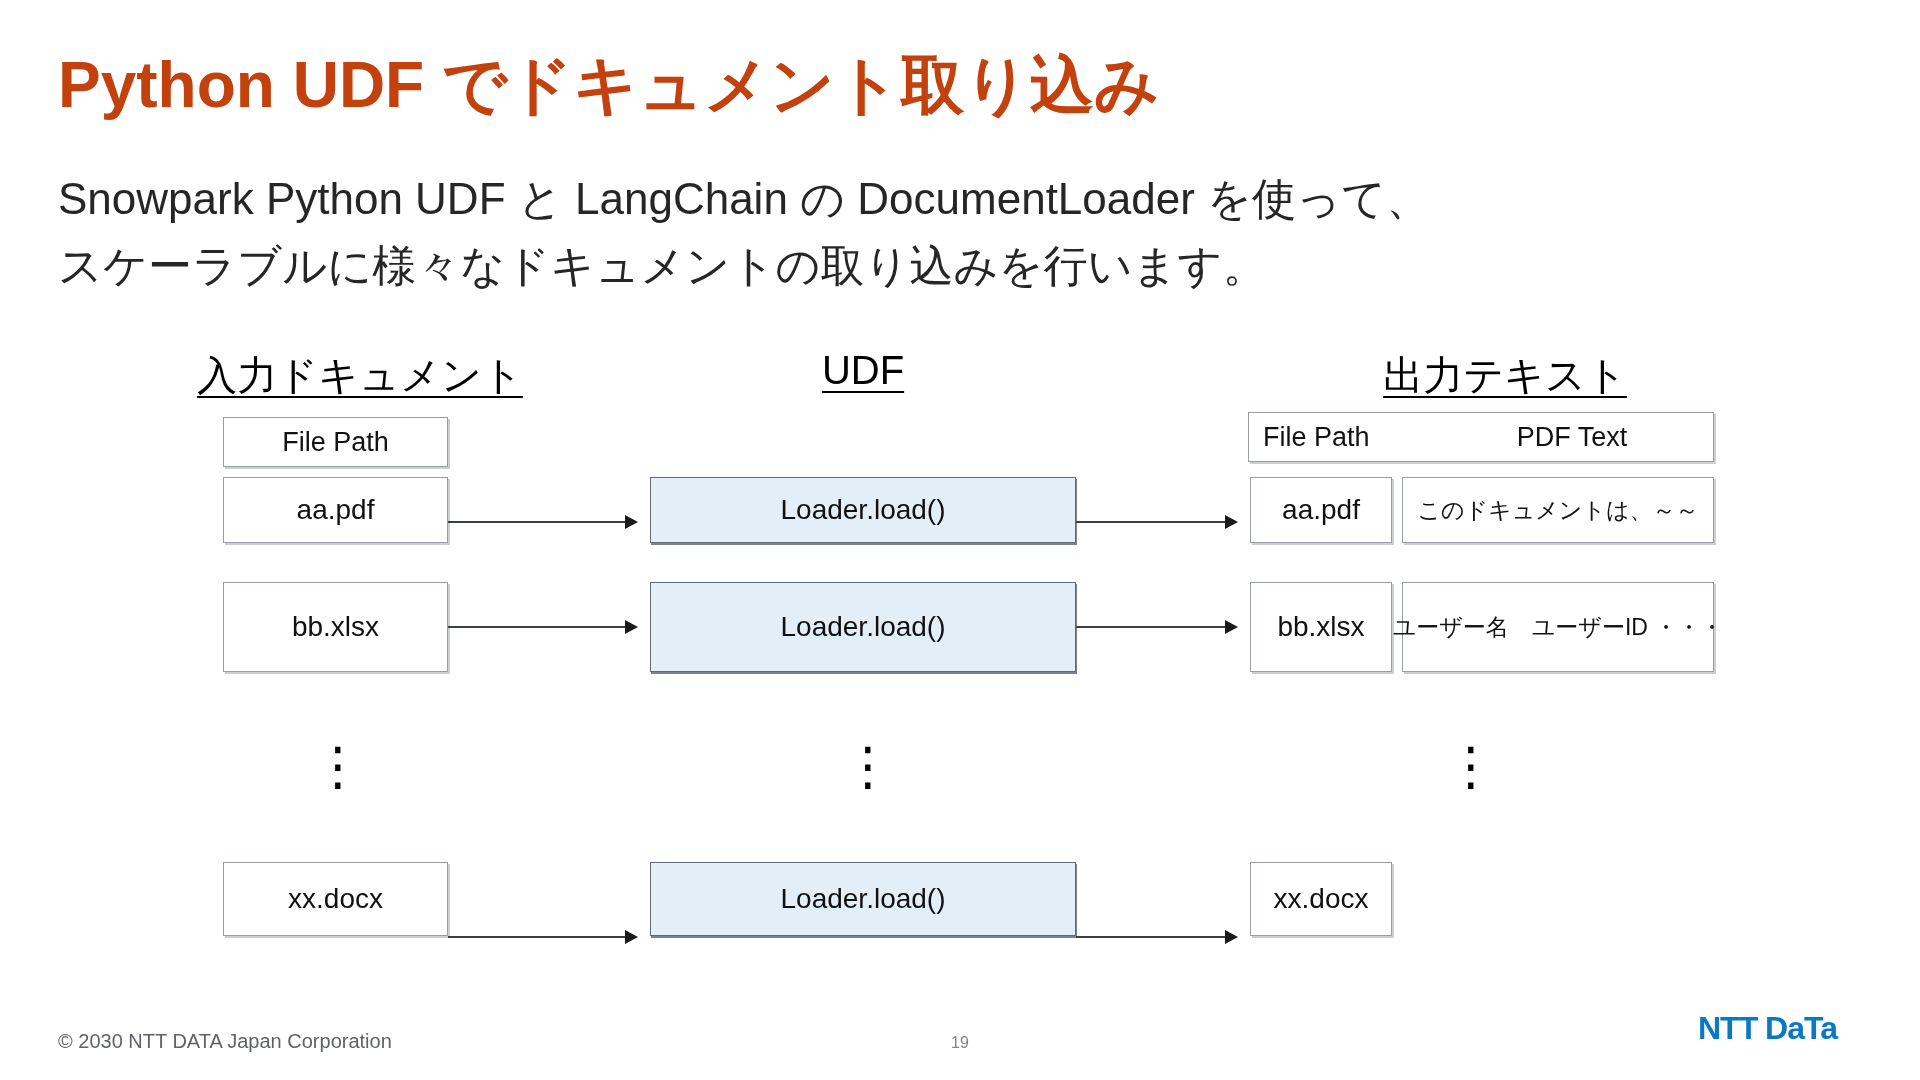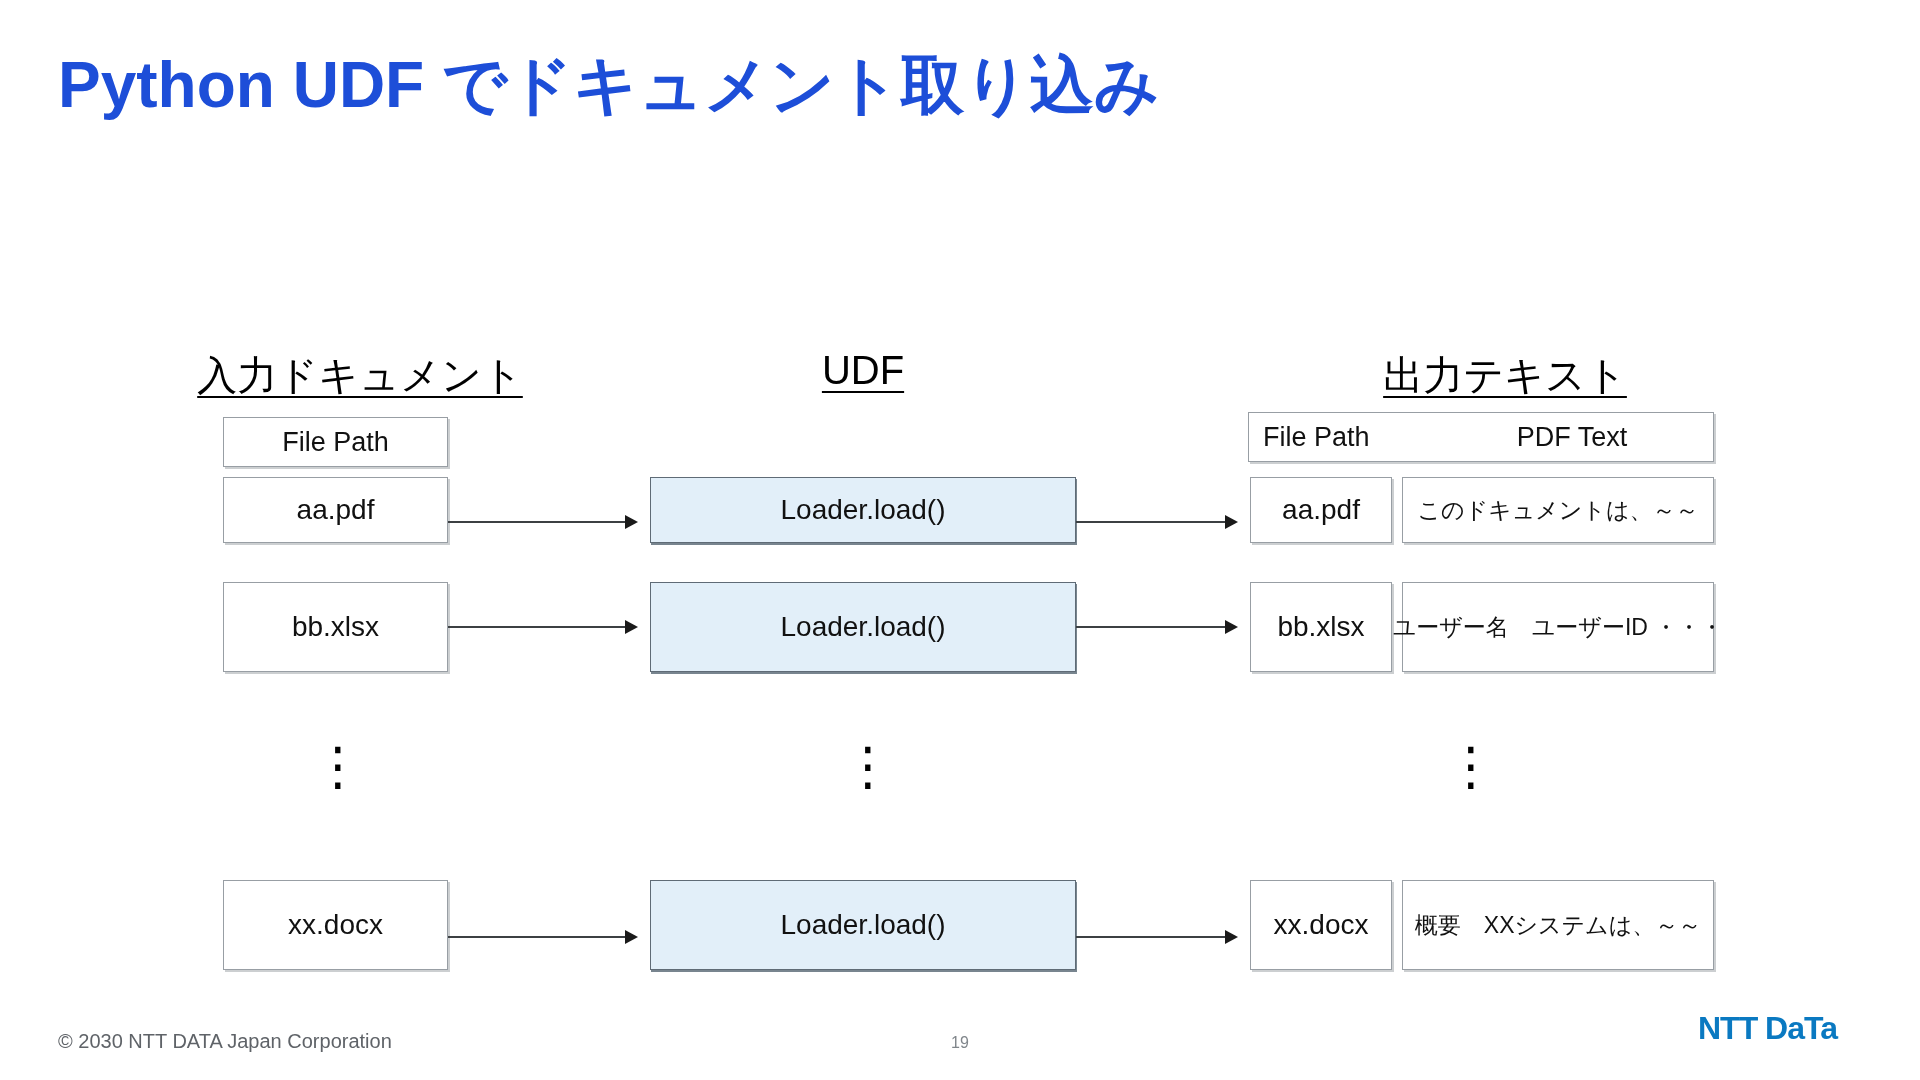--- a/index.html
+++ b/index.html
@@ -2,21 +2,21 @@
 <html><head>
 <meta charset="utf-8">
 <style>
   html,body { margin:0; padding:0; background:#fff; }
   .slide {
     position:relative; width:1920px; height:1080px; background:#ffffff;
     font-family:"Liberation Sans","DejaVu Sans",sans-serif; overflow:hidden;
   }
   .title {
     position:absolute; left:58px; top:42px;
-    font-size:64px; font-weight:800; color:#1d4ed8; white-space:nowrap;
+    font-size:64px; font-weight:800; color:#c2410c; white-space:nowrap;
   }
   .subtitle {
     position:absolute; left:58px; top:166px;
     font-size:44px; font-weight:400; color:#262626; line-height:1.52; white-space:nowrap;
   }
   .col-header {
     position:absolute; top:348px; font-size:40px; color:#000;
     text-align:center; text-decoration:underline; text-underline-offset:7px;
     text-decoration-thickness:2px; white-space:nowrap;
   }
@@ -35,21 +35,21 @@
   .input-header-box { left:223px; top:417px; width:225px; height:50px; font-size:27px; }
   .output-header-box {
     left:1248px; top:412px; width:466px; height:50px; font-size:27px;
     justify-content:flex-start; padding:0 14px;
   }
   .output-header-box .fp { width:182px; text-align:left; }
   .output-header-box .pt { flex:1; text-align:center; }
 
   .row1 { top:477px; height:66px; }
   .row2 { top:582px; height:90px; }
-  .row3 { top:880px; height:90px; }
+  .row3 { top:862px; height:74px; }
   .file-box    { left:223px;  width:225px; }
   .loader-box  { left:650px;  width:426px; }
   .outfile-box { left:1250px; width:142px; }
   .outtext-box { left:1402px; width:312px; font-size:23px; }
 
   .arrow { position:absolute; height:2px; background:#3c4043; }
   .arrow::after {
     content:""; position:absolute; right:-12px; top:-6px;
     border-left:13px solid #1a1a1a;
     border-top:7px solid transparent; border-bottom:7px solid transparent;
@@ -78,20 +78,24 @@
     color:#0a79c1; letter-spacing:-1px; white-space:nowrap;
   }
 </style>
 </head>
 <body>
 
 <div class="slide">
 
   <div class="title">Python UDF でドキュメント取り込み</div>
 
+  <div class="subtitle">
+    <div>Snowpark Python UDF と LangChain の DocumentLoader を使って、</div>
+    <div>スケーラブルに様々なドキュメントの取り込みを行います。</div>
+  </div>
 
   <div class="col-header input">入力ドキュメント</div>
   <div class="col-header output">出力テキスト</div>
   <div class="col-header udfcol">UDF</div>
 
   <div class="box input-header-box">File Path</div>
   <div class="box output-header-box">
     <span class="fp">File Path</span>
     <span class="pt">PDF Text</span>
   </div>
@@ -112,19 +116,18 @@
 
   <div class="dots c1">⋮</div>
   <div class="dots c2">⋮</div>
   <div class="dots c3">⋮</div>
 
   <div class="box file-box row3">xx.docx</div>
   <div class="arrow a1 r3"></div>
   <div class="box udf-box loader-box row3">Loader.load()</div>
   <div class="arrow a2 r3"></div>
   <div class="box outfile-box row3">xx.docx</div>
-  <div class="box outtext-box row3">概要　XXシステムは、～～</div>
 
   <div class="copyright">© 2030 NTT DATA Japan Corporation</div>
   <div class="pagenum">19</div>
   <div class="logo">NTT DaTa</div>
 
 </div>
 
 </body></html>

